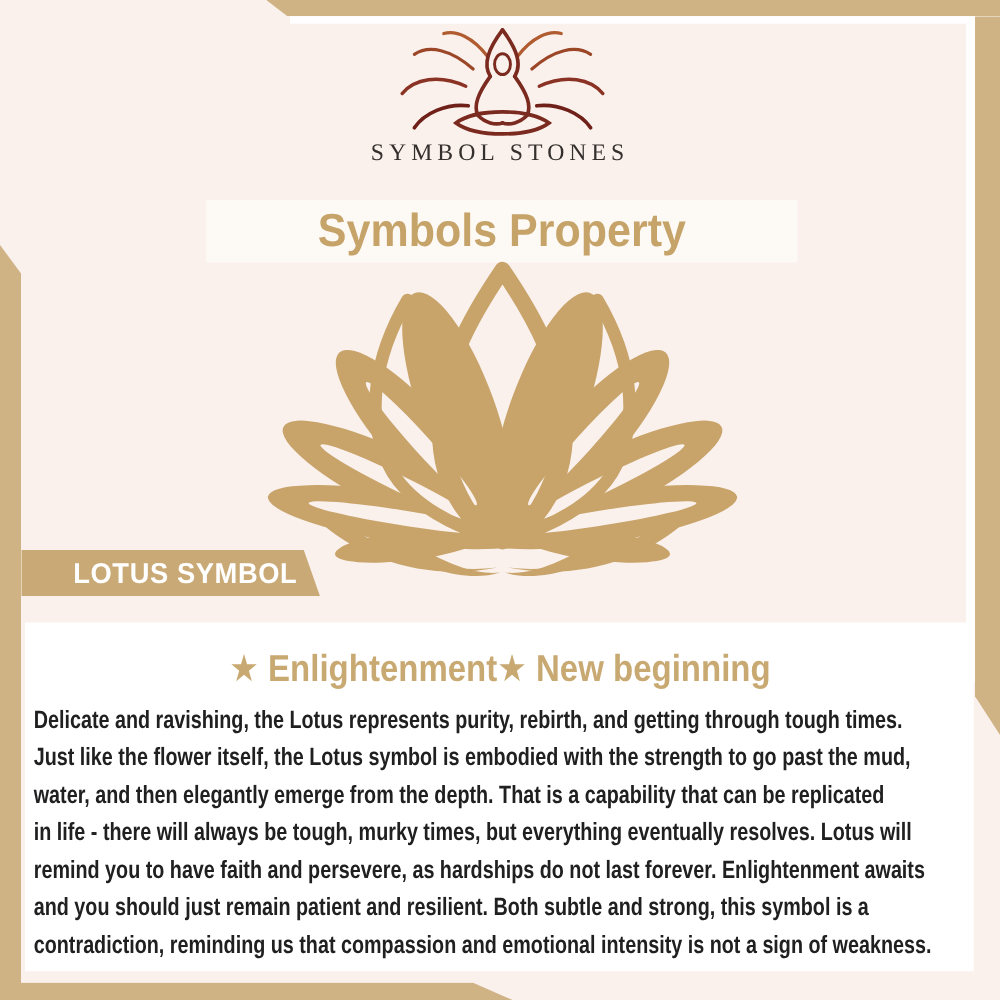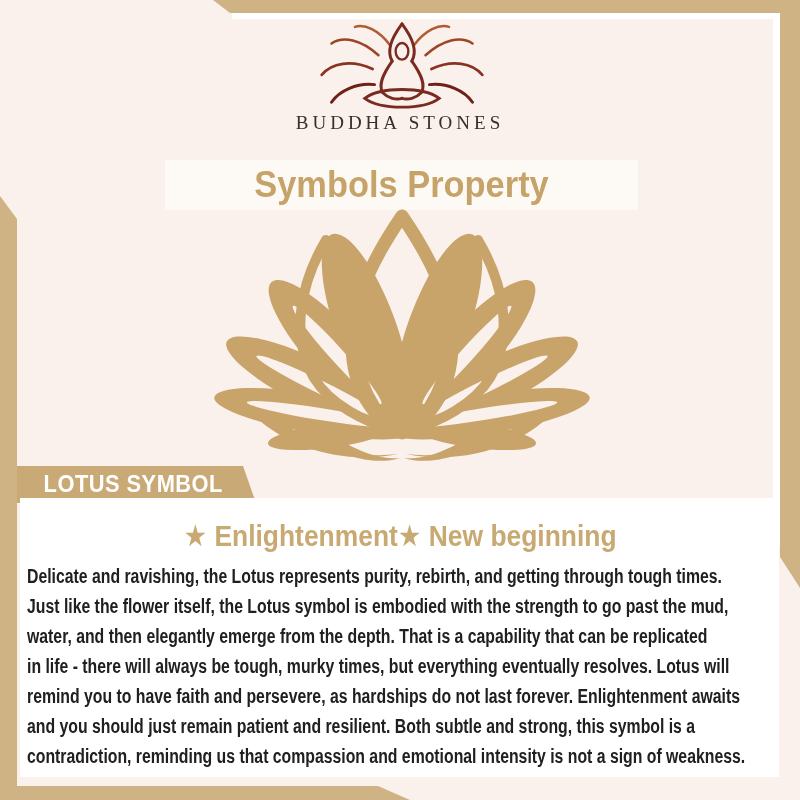--- a/index.html
+++ b/index.html
@@ -32,22 +32,23 @@
   .title-band{position:absolute;left:165px;top:160px;width:473px;height:50px;background:#fdfaf6;}
   .page-title{
     width:100%;height:50px;line-height:50px;text-align:center;
     font-size:37px;font-weight:700;color:#c6a368;
     transform:scaleX(.93);transform-origin:center;
   }
   
   .lotus{position:absolute;left:180px;top:202px;width:445px;height:262px;}
   
   .banner{
-    position:absolute;left:17px;top:466px;width:239px;height:37px;background:#c9aa76;
+    position:absolute;left:17px;top:440px;width:239px;height:37px;background:#c9aa76;
     clip-path:polygon(0 0,226px 0,239px 37px,0 37px);
+    padding-left:15px;
   }
   .banner-label{
     display:block;padding-left:28px;height:37px;line-height:37px;
     font-size:23px;font-weight:700;color:#ffffff;letter-spacing:.5px;
     transform:scaleX(.95);transform-origin:left center;white-space:nowrap;
   }
   
   .panel{position:absolute;left:20px;top:498px;width:759px;height:279px;background:#ffffff;}
   .heading{
     position:absolute;left:0;top:514px;width:800px;text-align:center;
@@ -84,21 +85,21 @@
       <g stroke="#7a2a1e" stroke-width="3">
         <path d="M90 4 C78 20 74 32 80 42"></path>
         <path d="M90 4 C102 20 106 32 100 42"></path>
         <ellipse cx="90" cy="32" rx="6.5" ry="8.5" stroke-width="2.4"></ellipse>
         <path d="M80 42 C70 56 66 66 70 74 C76 80 84 82 90 80"></path>
         <path d="M100 42 C110 56 114 66 110 74 C104 80 96 82 90 80"></path>
         <path d="M52 80 C68 68 112 68 128 80 C112 92 68 92 52 80 Z"></path>
       </g>
     </g>
   </svg>
-  <div class="brand-name">BUDDHA STONES</div>
+  <div class="brand-name">SYMBOL STONES</div>
 
   <div class="title-band">
     <div class="page-title">Symbols Property</div>
   </div>
 
   <svg class="lotus" viewBox="0 0 445 262">
     <g id="halfLotus">
       <g fill="#c8a46a">
         <ellipse cx="222" cy="120" rx="30" ry="100" transform="rotate(-20 222 225)"></ellipse>
         <ellipse cx="222" cy="125" rx="26" ry="95" transform="rotate(-42 222 225)"></ellipse>

